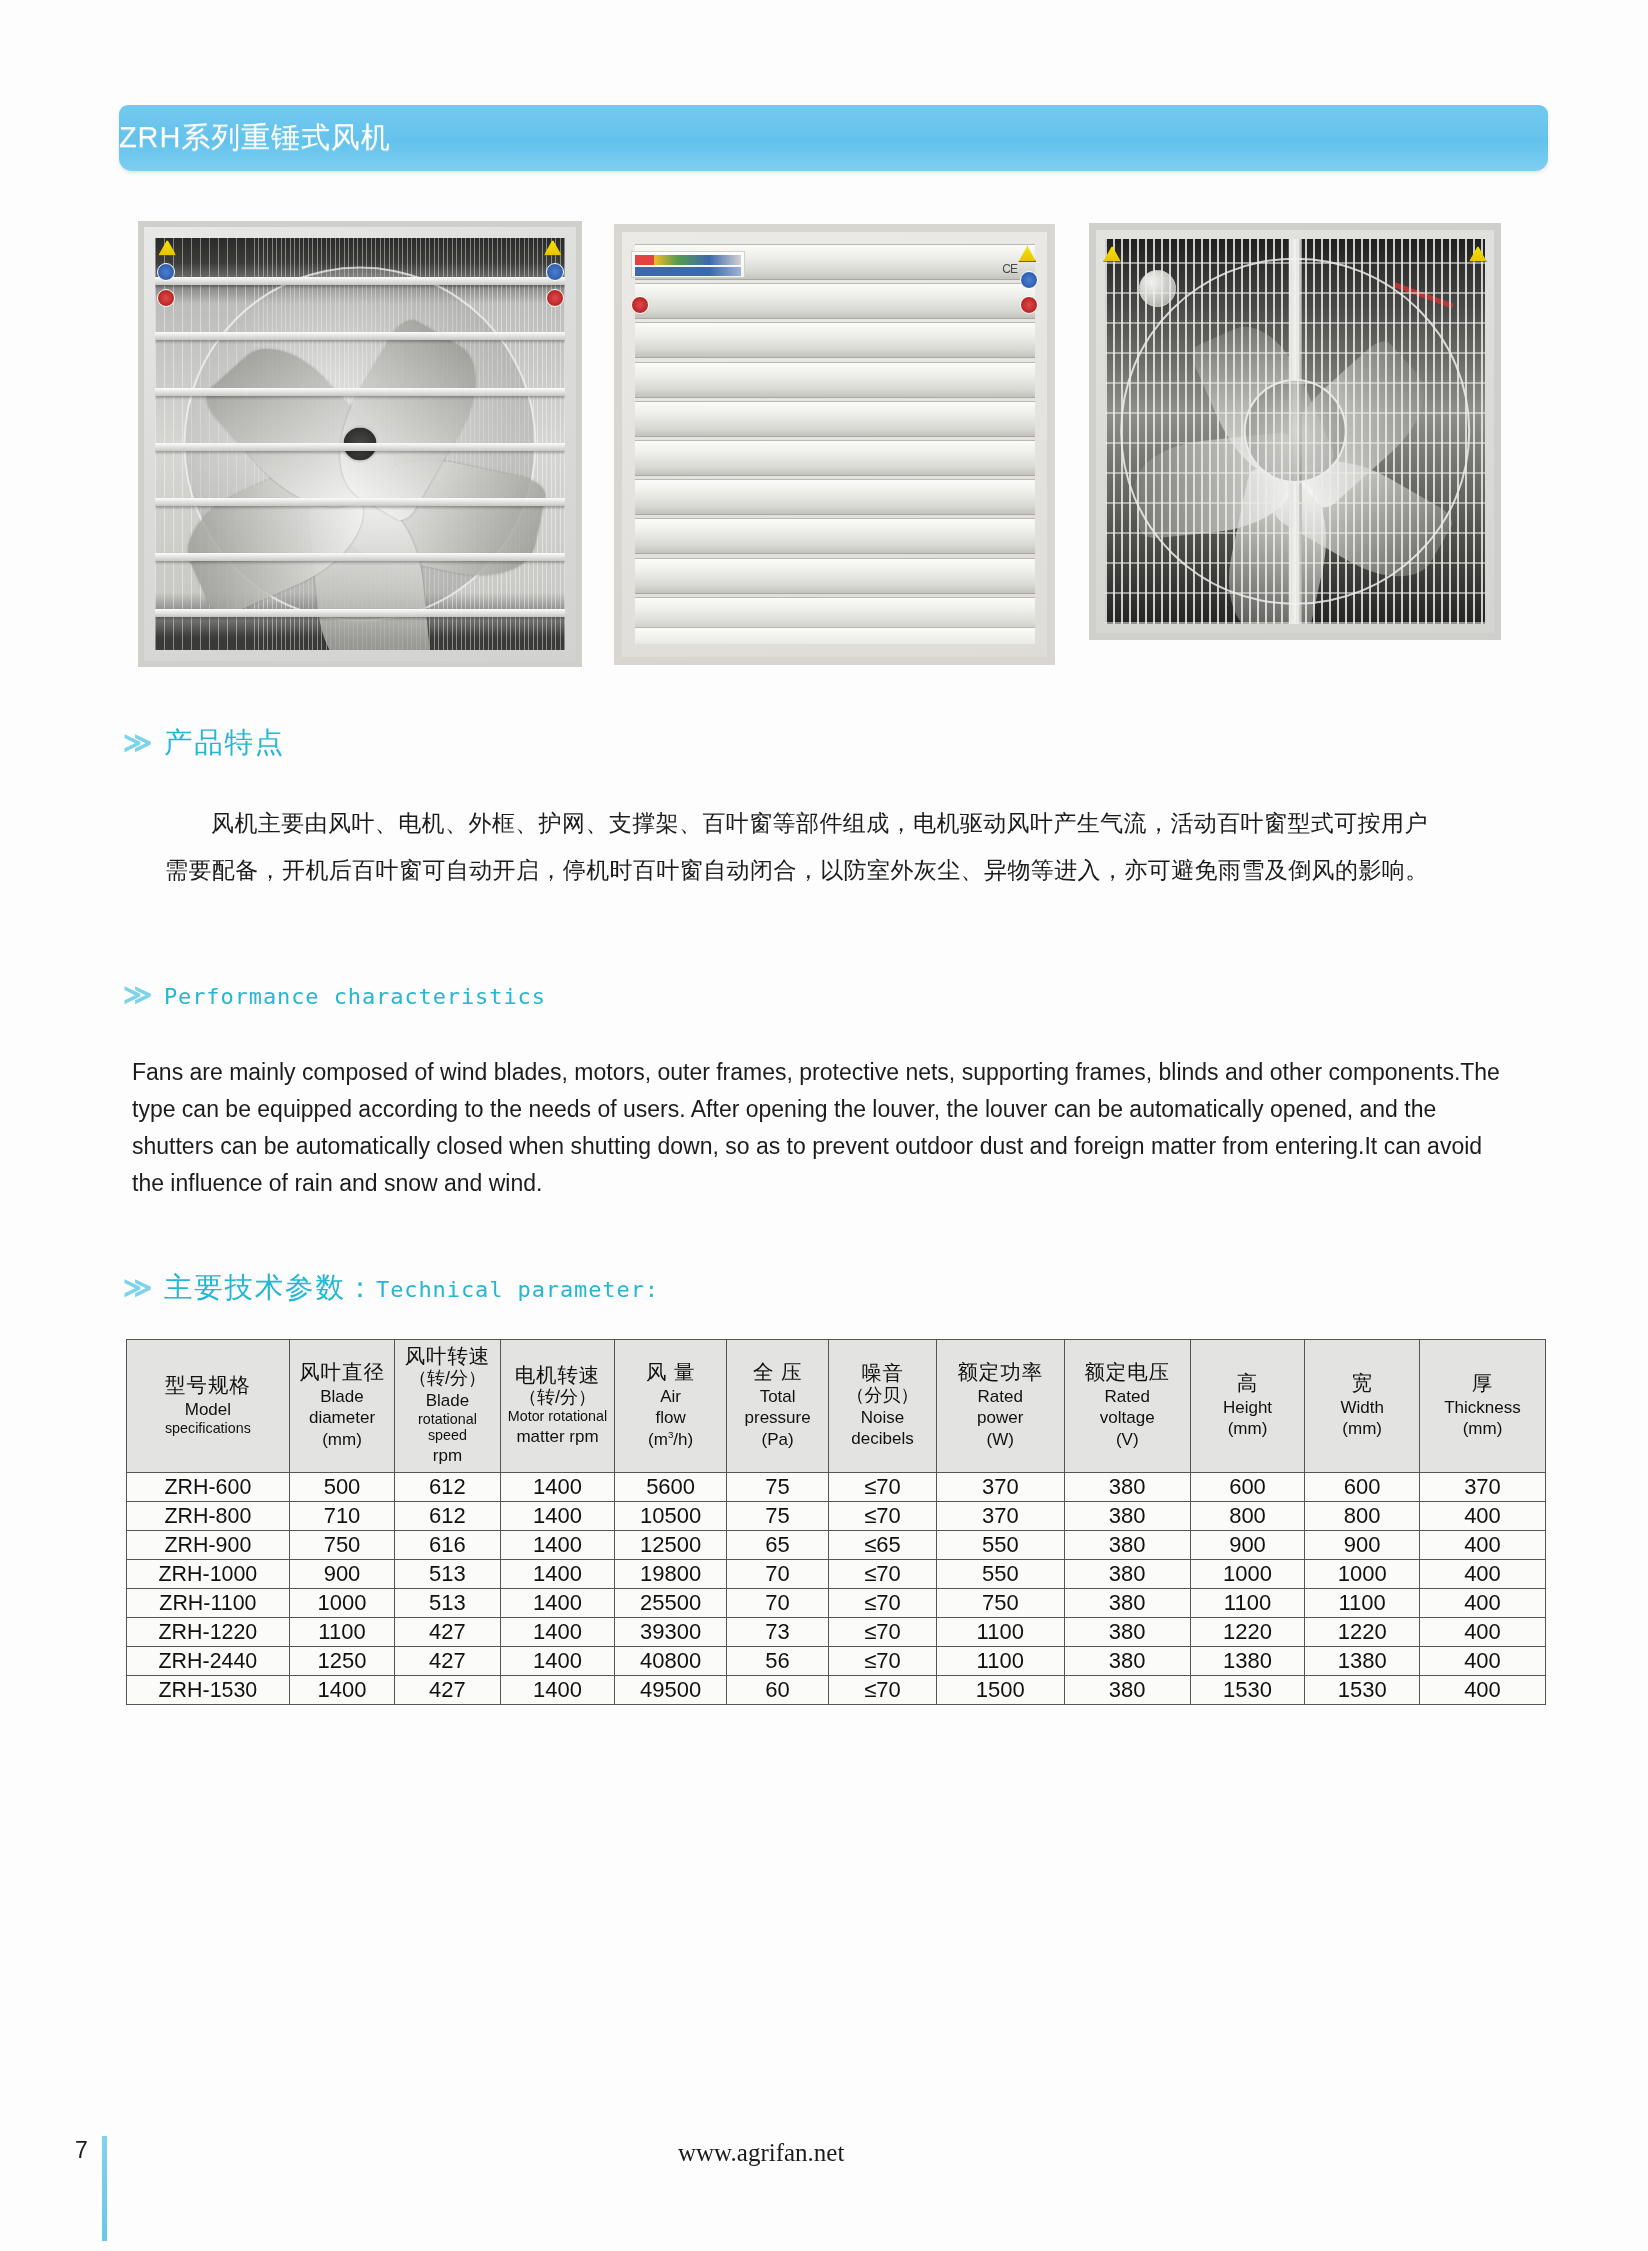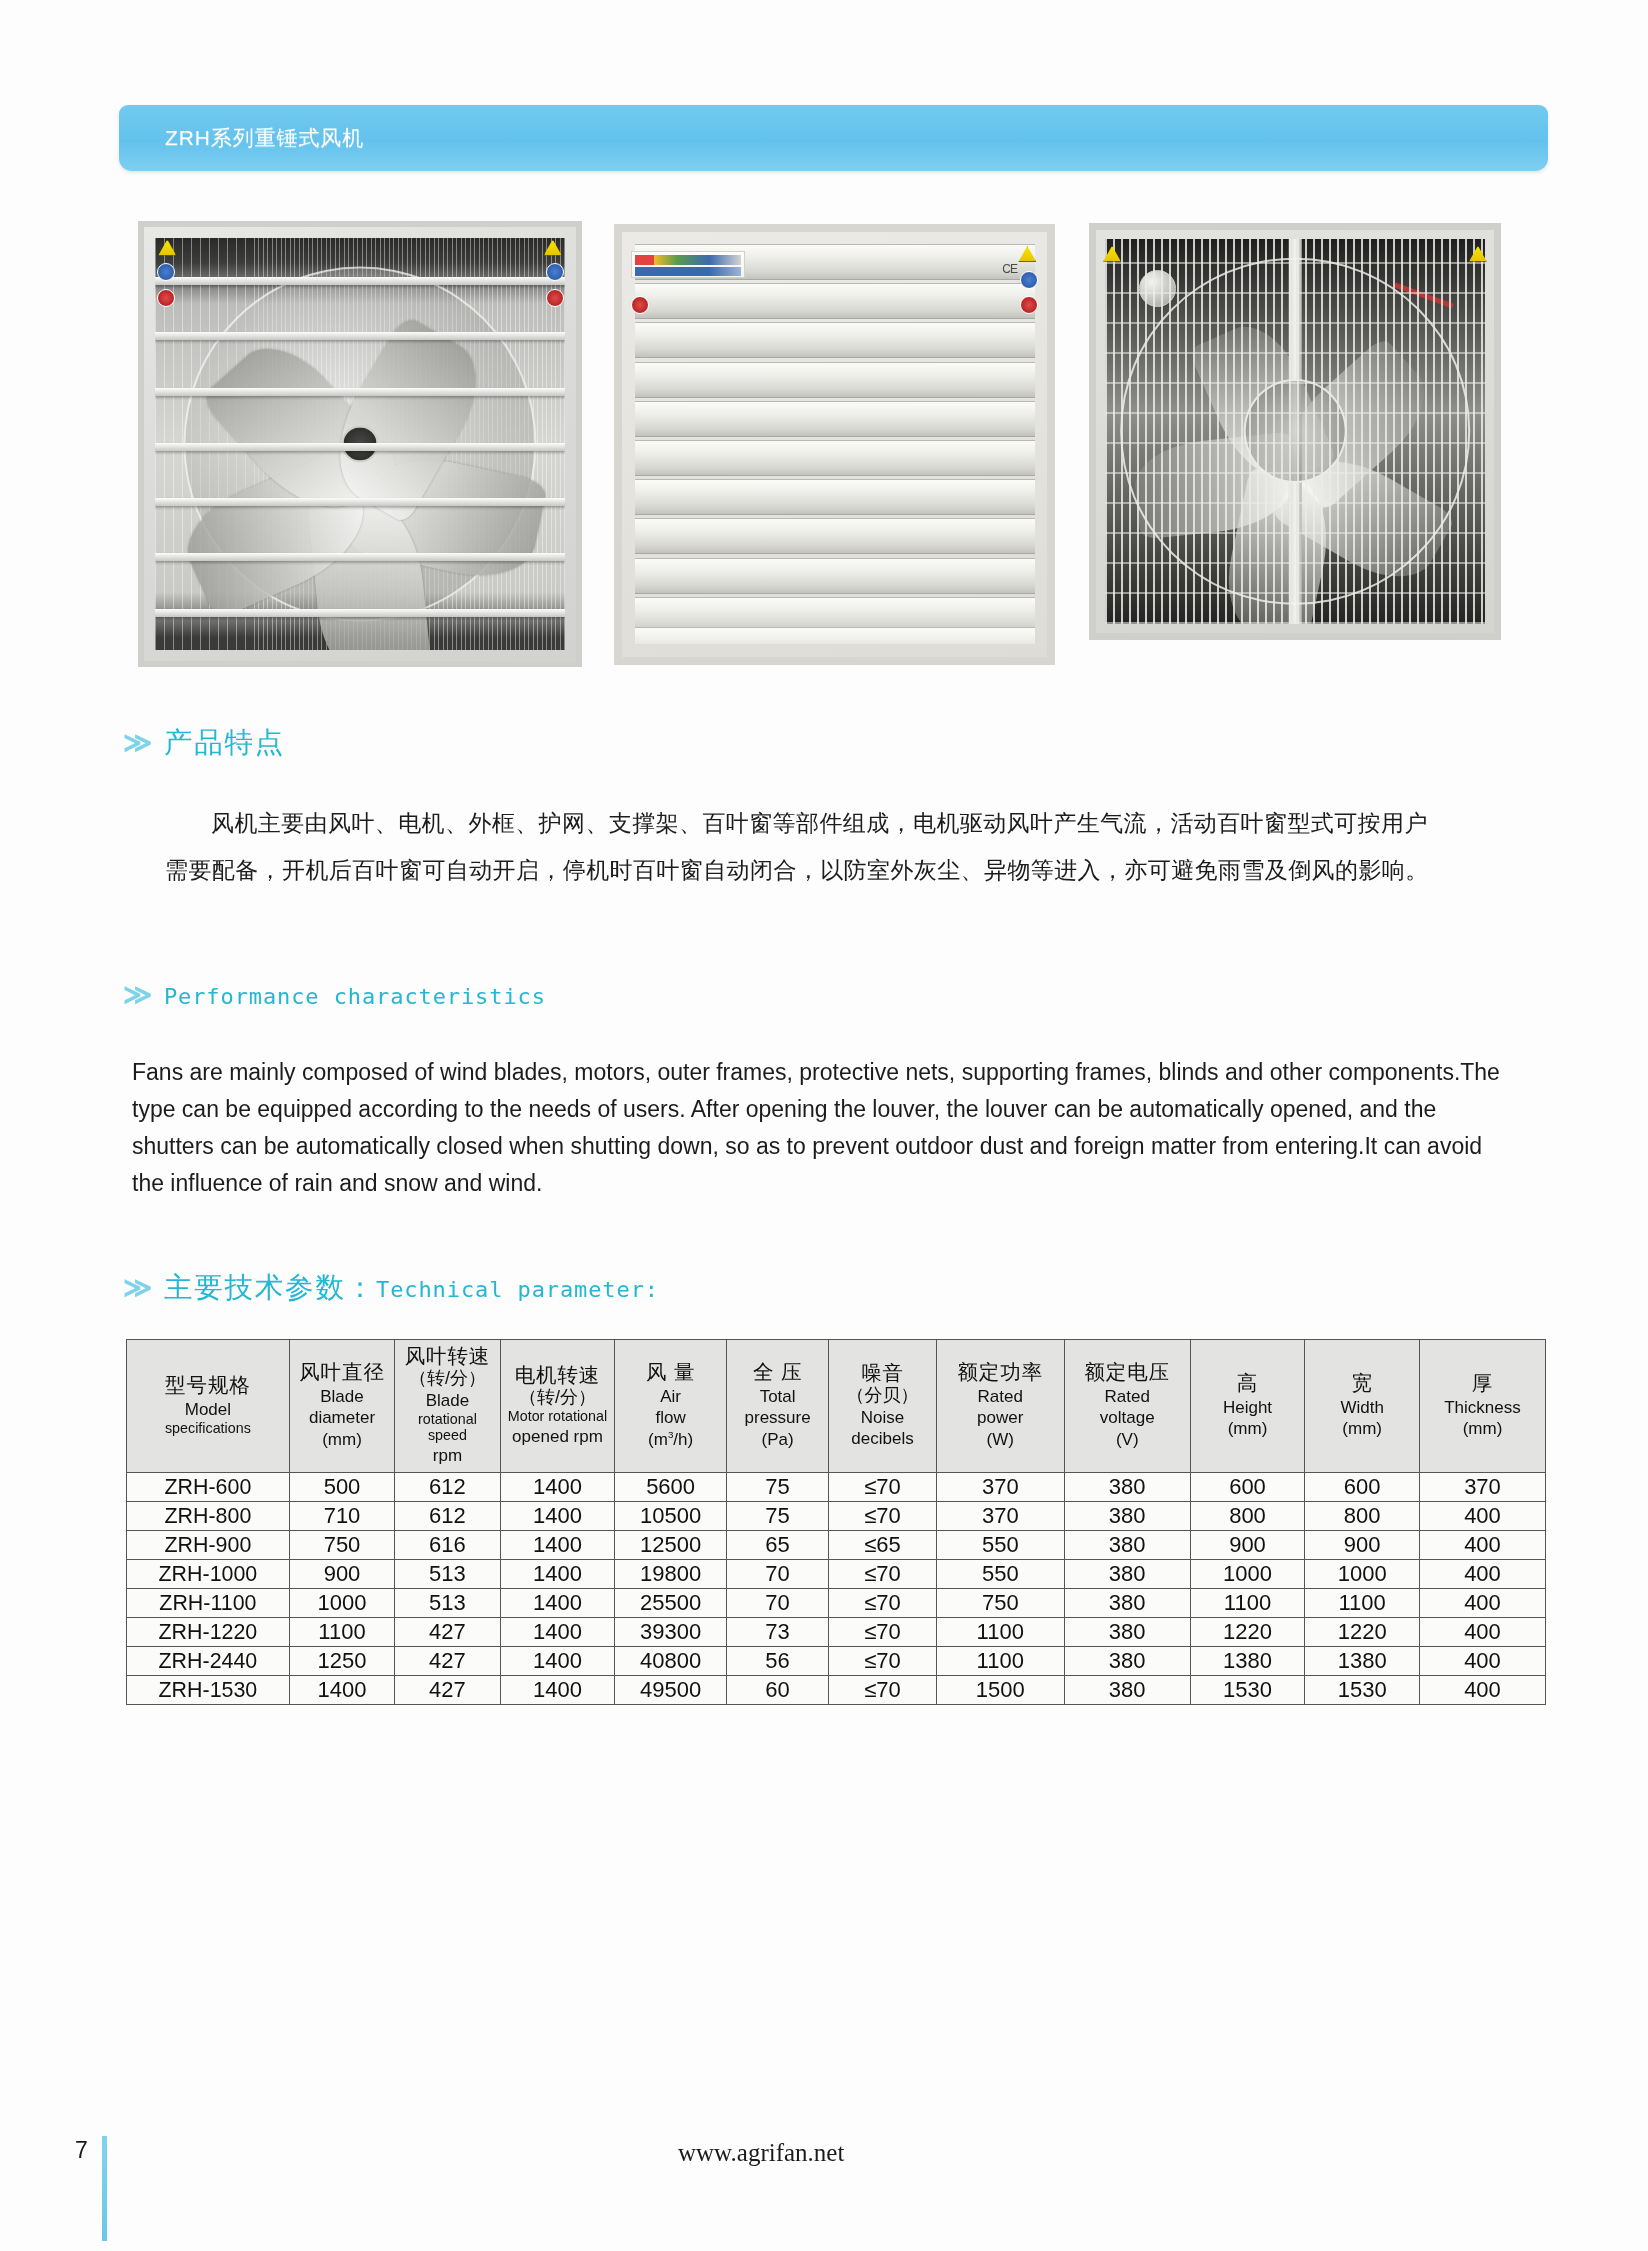--- a/index.html
+++ b/index.html
@@ -14,22 +14,22 @@
 
   
   .banner {
     position:absolute; left:119px; top:105px; width:1429px; height:66px;
     background:linear-gradient(180deg,#73c9ef 0%,#63c2ec 55%,#7ecff1 100%);
     border-radius:9px 9px 12.5px 12.5px;
     box-shadow:0 1.8px 3.6px rgba(0,0,0,0.10);
     display:flex; align-items:center;
   }
   .banner-cn {
-    color:#ffffff; font-size:21px; letter-spacing:0.9px;
-    margin-left:46px; font-weight:400;
+    color:#ffffff; font-size:29px; letter-spacing:0.9px;
+    font-weight:400;
     text-shadow:0 0.9px 0.9px rgba(255,255,255,0.35);
   }
   .banner-en {
     color:#ffffff; font-size:28px; margin-left:50px;
     letter-spacing:0.5px; font-weight:400;
     text-shadow:0 0.9px 0.9px rgba(255,255,255,0.35);
   }
 
   
   .photos { position:absolute; left:138px; top:221px; width:1363px; height:446px; }
@@ -349,21 +349,21 @@
               <span class="th-cn">风叶转速</span>
               <span class="th-cn2">（转/分）</span>
               <span class="th-en">Blade</span>
               <span class="th-en-sm">rotational speed</span>
               <span class="th-en">rpm</span>
             </th>
             <th>
               <span class="th-cn">电机转速</span>
               <span class="th-cn2">（转/分）</span>
               <span class="th-en-sm">Motor rotational</span>
-              <span class="th-en">opened rpm</span>
+              <span class="th-en">matter rpm</span>
             </th>
             <th>
               <span class="th-cn">风 量</span>
               <span class="th-en">Air</span>
               <span class="th-en">flow</span>
               <span class="th-en">(m<sup style="font-size:9.8px">3</sup>/h)</span>
             </th>
             <th>
               <span class="th-cn">全 压</span>
               <span class="th-en">Total</span>

